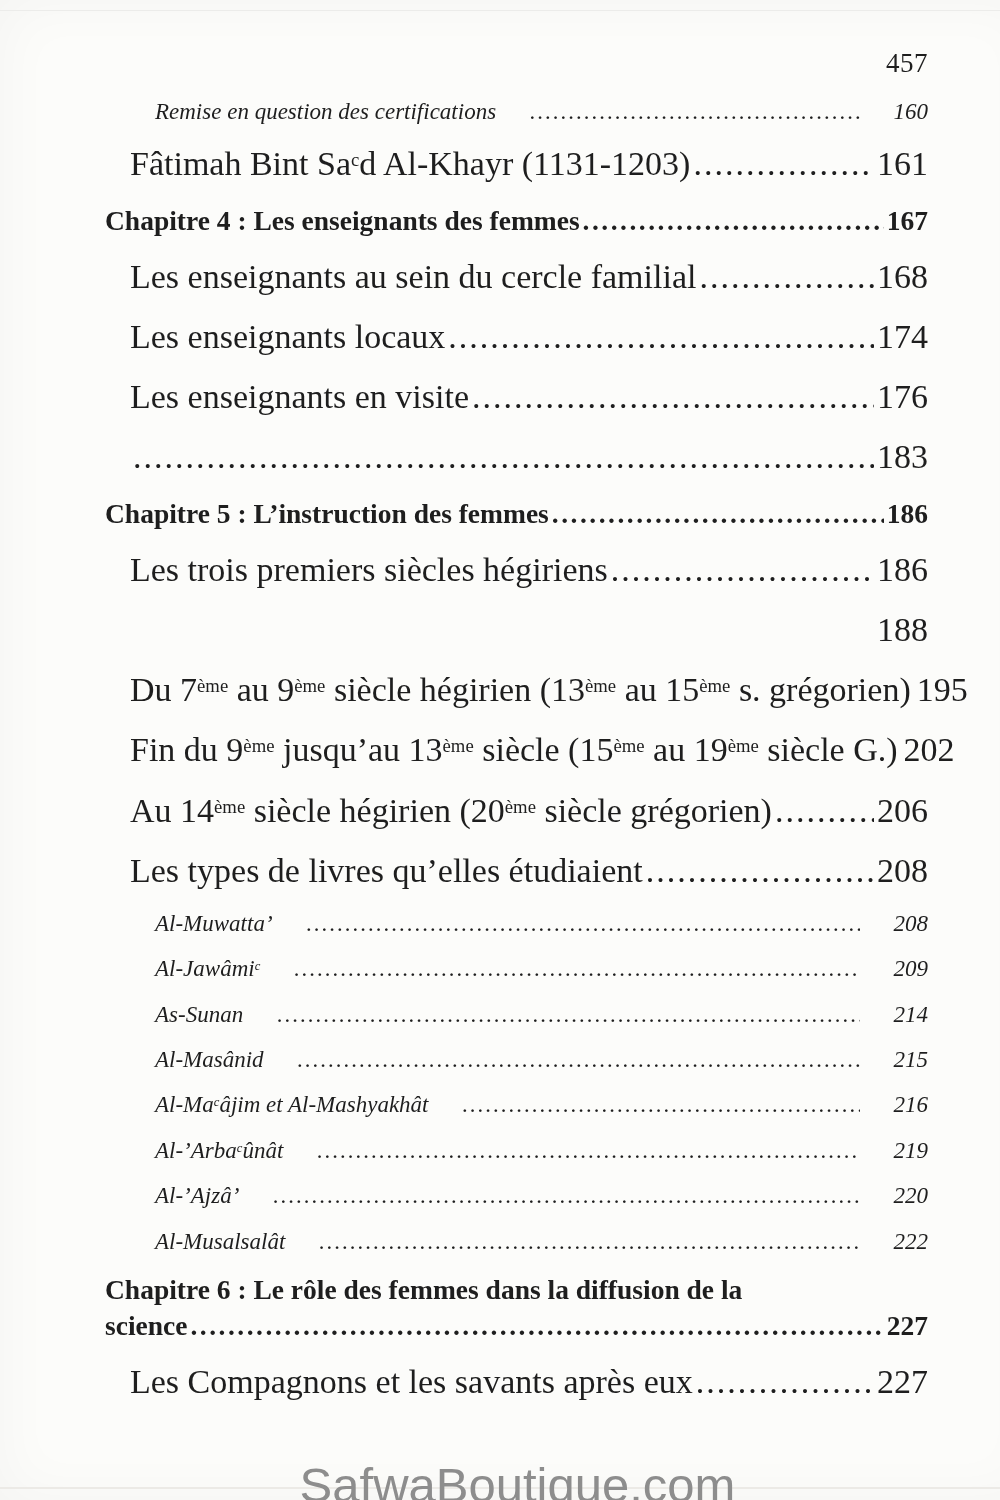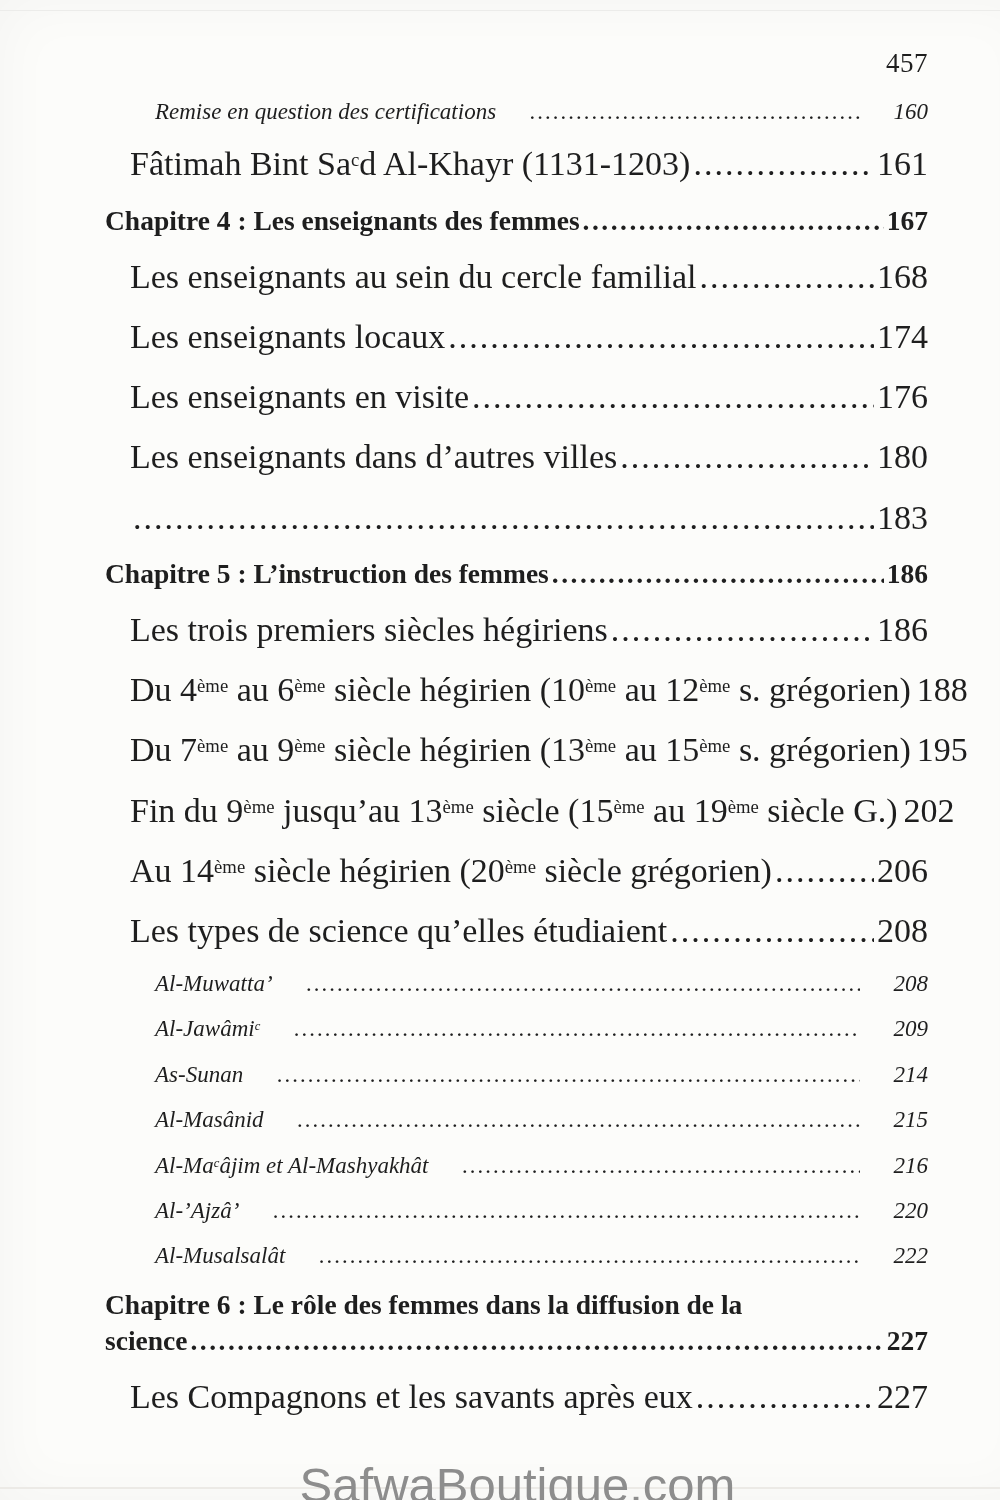--- a/index.html
+++ b/index.html
@@ -96,45 +96,39 @@
     <span class="leader"></span>
     <span class="pagenum">174</span>
   </div>
 
   <div class="row entry">
     <span class="label">Les enseignants en visite</span>
     <span class="leader"></span>
     <span class="pagenum">176</span>
   </div>
 
-  <div class="row entry">
-    <span class="label">Les enseignants dans d’autres villes</span>
-    <span class="leader"></span>
-    <span class="pagenum">180</span>
-  </div>
 
   <div class="row entry">
     <span class="leader"></span>
     <span class="pagenum">183</span>
   </div>
 
   <div class="row chapter">
     <span class="label">Chapitre 5 : L’instruction des femmes</span>
     <span class="leader"></span>
     <span class="pagenum">186</span>
   </div>
 
   <div class="row entry">
     <span class="label">Les trois premiers siècles hégiriens</span>
     <span class="leader"></span>
     <span class="pagenum">186</span>
   </div>
 
   <div class="row entry">
-    <span class="label">Du 4<sup>ème</sup> au 6<sup>ème</sup> siècle hégirien (10<sup>ème</sup> au 12<sup>ème</sup> s. grégorien)</span>
     <span class="leader no-dots"></span>
     <span class="pagenum">188</span>
   </div>
 
   <div class="row entry">
     <span class="label">Du 7<sup>ème</sup> au 9<sup>ème</sup> siècle hégirien (13<sup>ème</sup> au 15<sup>ème</sup> s. grégorien)</span>
     <span class="leader no-dots"></span>
     <span class="pagenum">195</span>
   </div>
 
@@ -144,21 +138,21 @@
     <span class="pagenum">202</span>
   </div>
 
   <div class="row entry">
     <span class="label">Au 14<sup>ème</sup> siècle hégirien (20<sup>ème</sup> siècle grégorien)</span>
     <span class="leader"></span>
     <span class="pagenum">206</span>
   </div>
 
   <div class="row entry">
-    <span class="label">Les types de science qu’elles étudiaient</span>
+    <span class="label">Les types de livres qu’elles étudiaient</span>
     <span class="leader"></span>
     <span class="pagenum">208</span>
   </div>
 
   <div class="row sub">
     <span class="label">Al-Muwatta’</span>
     <span class="leader"></span>
     <span class="pagenum">208</span>
   </div>
 
@@ -179,20 +173,25 @@
     <span class="leader"></span>
     <span class="pagenum">215</span>
   </div>
 
   <div class="row sub">
     <span class="label">Al-Ma<sup>c</sup>âjim et Al-Mashyakhât</span>
     <span class="leader"></span>
     <span class="pagenum">216</span>
   </div>
 
+  <div class="row sub">
+    <span class="label">Al-’Arba<sup>c</sup>ûnât</span>
+    <span class="leader"></span>
+    <span class="pagenum">219</span>
+  </div>
 
   <div class="row sub">
     <span class="label">Al-’Ajzâ’</span>
     <span class="leader"></span>
     <span class="pagenum">220</span>
   </div>
 
   <div class="row sub">
     <span class="label">Al-Musalsalât</span>
     <span class="leader"></span>

